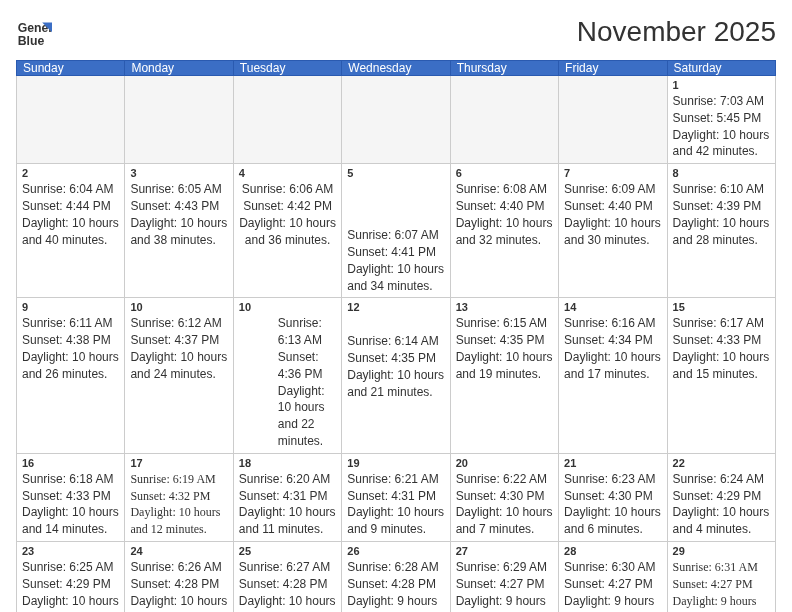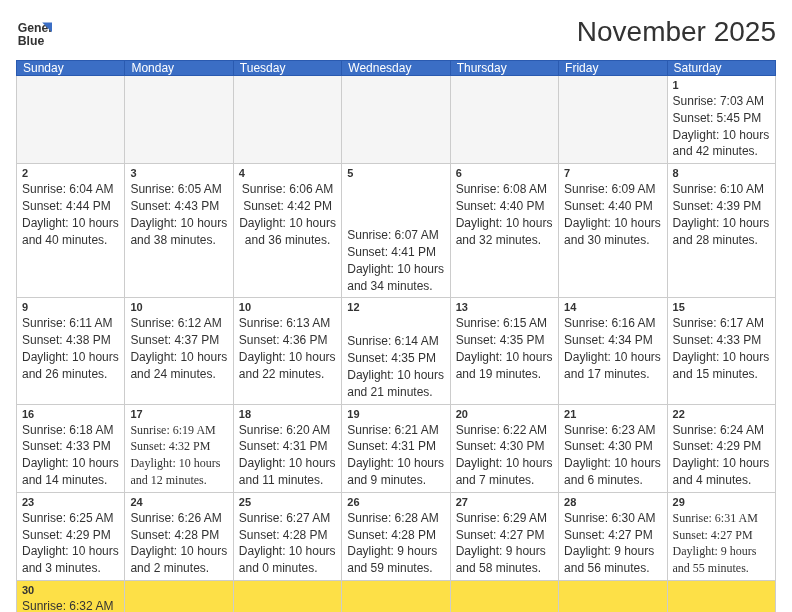--- a/index.html
+++ b/index.html
@@ -185,21 +185,21 @@
         </td>
         <td>
           <span class="day-number">10</span>
           <div class="cell-text" style="white-space: pre-line;">Sunrise: 6:12 AM
 Sunset: 4:37 PM
 Daylight: 10 hours
 and 24 minutes.</div>
         </td>
         <td>
           <span class="day-number">10</span>
-          <div class="cell-text" style="white-space: pre-line;">Sunrise: 6:13 AM
+          <div class="cell-text" style="white-space: pre-line; margin-left: 39px;">Sunrise: 6:13 AM
 Sunset: 4:36 PM
 Daylight: 10 hours
 and 22 minutes.</div>
         </td>
         <td>
           <span class="day-number">12</span>
           <div class="cell-text" style="white-space: pre-line; margin-top: 20px;">Sunrise: 6:14 AM
 Sunset: 4:35 PM
 Daylight: 10 hours
 and 21 minutes.</div>

